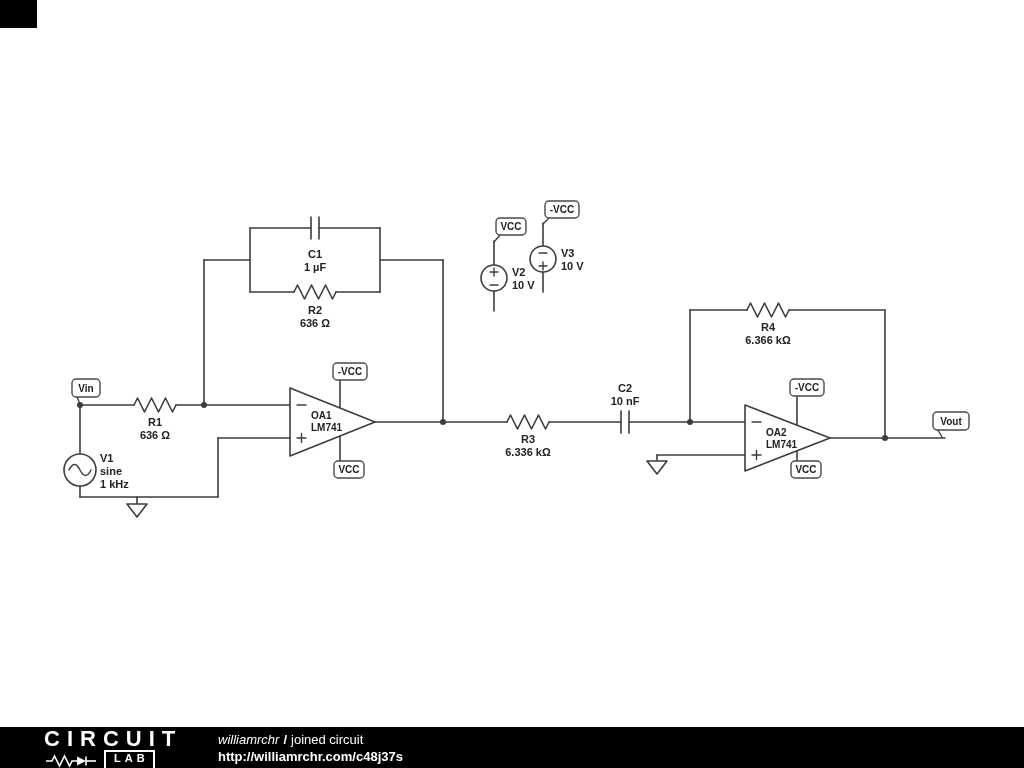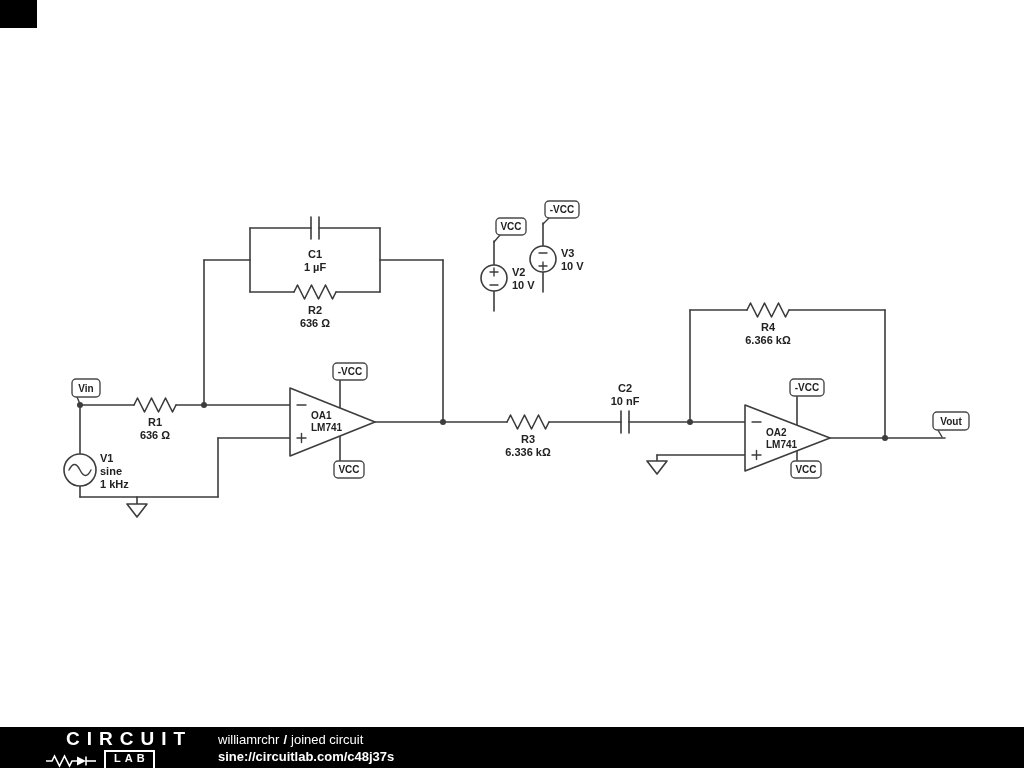--- a/index.html
+++ b/index.html
@@ -19,27 +19,27 @@
 
   .comp-label { font-family:"Liberation Sans", sans-serif; font-size:11px; font-weight:700; fill:#222; }
   .comp-label-sm { font-family:"Liberation Sans", sans-serif; font-size:10px; font-weight:700; fill:#222; }
   .mid { text-anchor:middle; }
 
   .flag rect { fill:#fff; stroke:#4a4a4a; stroke-width:1.4; }
   .flag text { font-family:"Liberation Sans", sans-serif; font-size:10px; font-weight:700; fill:#222; text-anchor:middle; }
 
   .footer { position:absolute; left:0; top:727px; width:1024px; height:41px; background:#000; }
   .logo { position:absolute; left:44px; top:2px; color:#fff; }
-  .logo-word { font-size:19px; font-weight:700; letter-spacing:7px; line-height:20px;margin-left:22px; }
+  .logo-word { font-size:22px; font-weight:700; letter-spacing:7px; line-height:20px; }
   .logo-row { display:flex; align-items:center; gap:2px; margin-top:1px; margin-left:2px; }
   .logo-lab { border:2px solid #fff; font-size:11px; font-weight:700; letter-spacing:4px;
               padding:0 4px 4px 8px; line-height:13px; color:#fff; }
   .footer-text { position:absolute; left:218px; top:4px; color:#fff; font-size:13px; }
   .footer-line1 { line-height:17px; }
-  .author { }
+  .author { font-style:italic; }
   .sep { margin:0 4px; font-weight:700; }
   .ctitle { font-weight:400; }
   .footer-line2 { font-weight:700; line-height:17px; }
 </style>
 </head>
 <body>
 
 <div class="corner-mark"></div>
 
 <svg class="schematic" width="1024" height="727" viewBox="0 0 1024 727">
@@ -235,15 +235,15 @@
         <line x1="40" y1="2.5" x2="40" y2="11.5" stroke="#fff" stroke-width="1.6"></line>
         <line x1="40" y1="7" x2="50" y2="7" stroke="#fff" stroke-width="1.6"></line>
       </svg>
       <span class="logo-lab">LAB</span>
     </div>
   </div>
   <div class="footer-text">
     <div class="footer-line1">
       <span class="author">williamrchr</span><span class="sep">/</span><span class="ctitle">joined circuit</span>
     </div>
-    <div class="footer-line2">sine://circuitlab.com/c48j37s</div>
+    <div class="footer-line2">http://williamrchr.com/c48j37s</div>
   </div>
 </div>
 
 </body></html>

